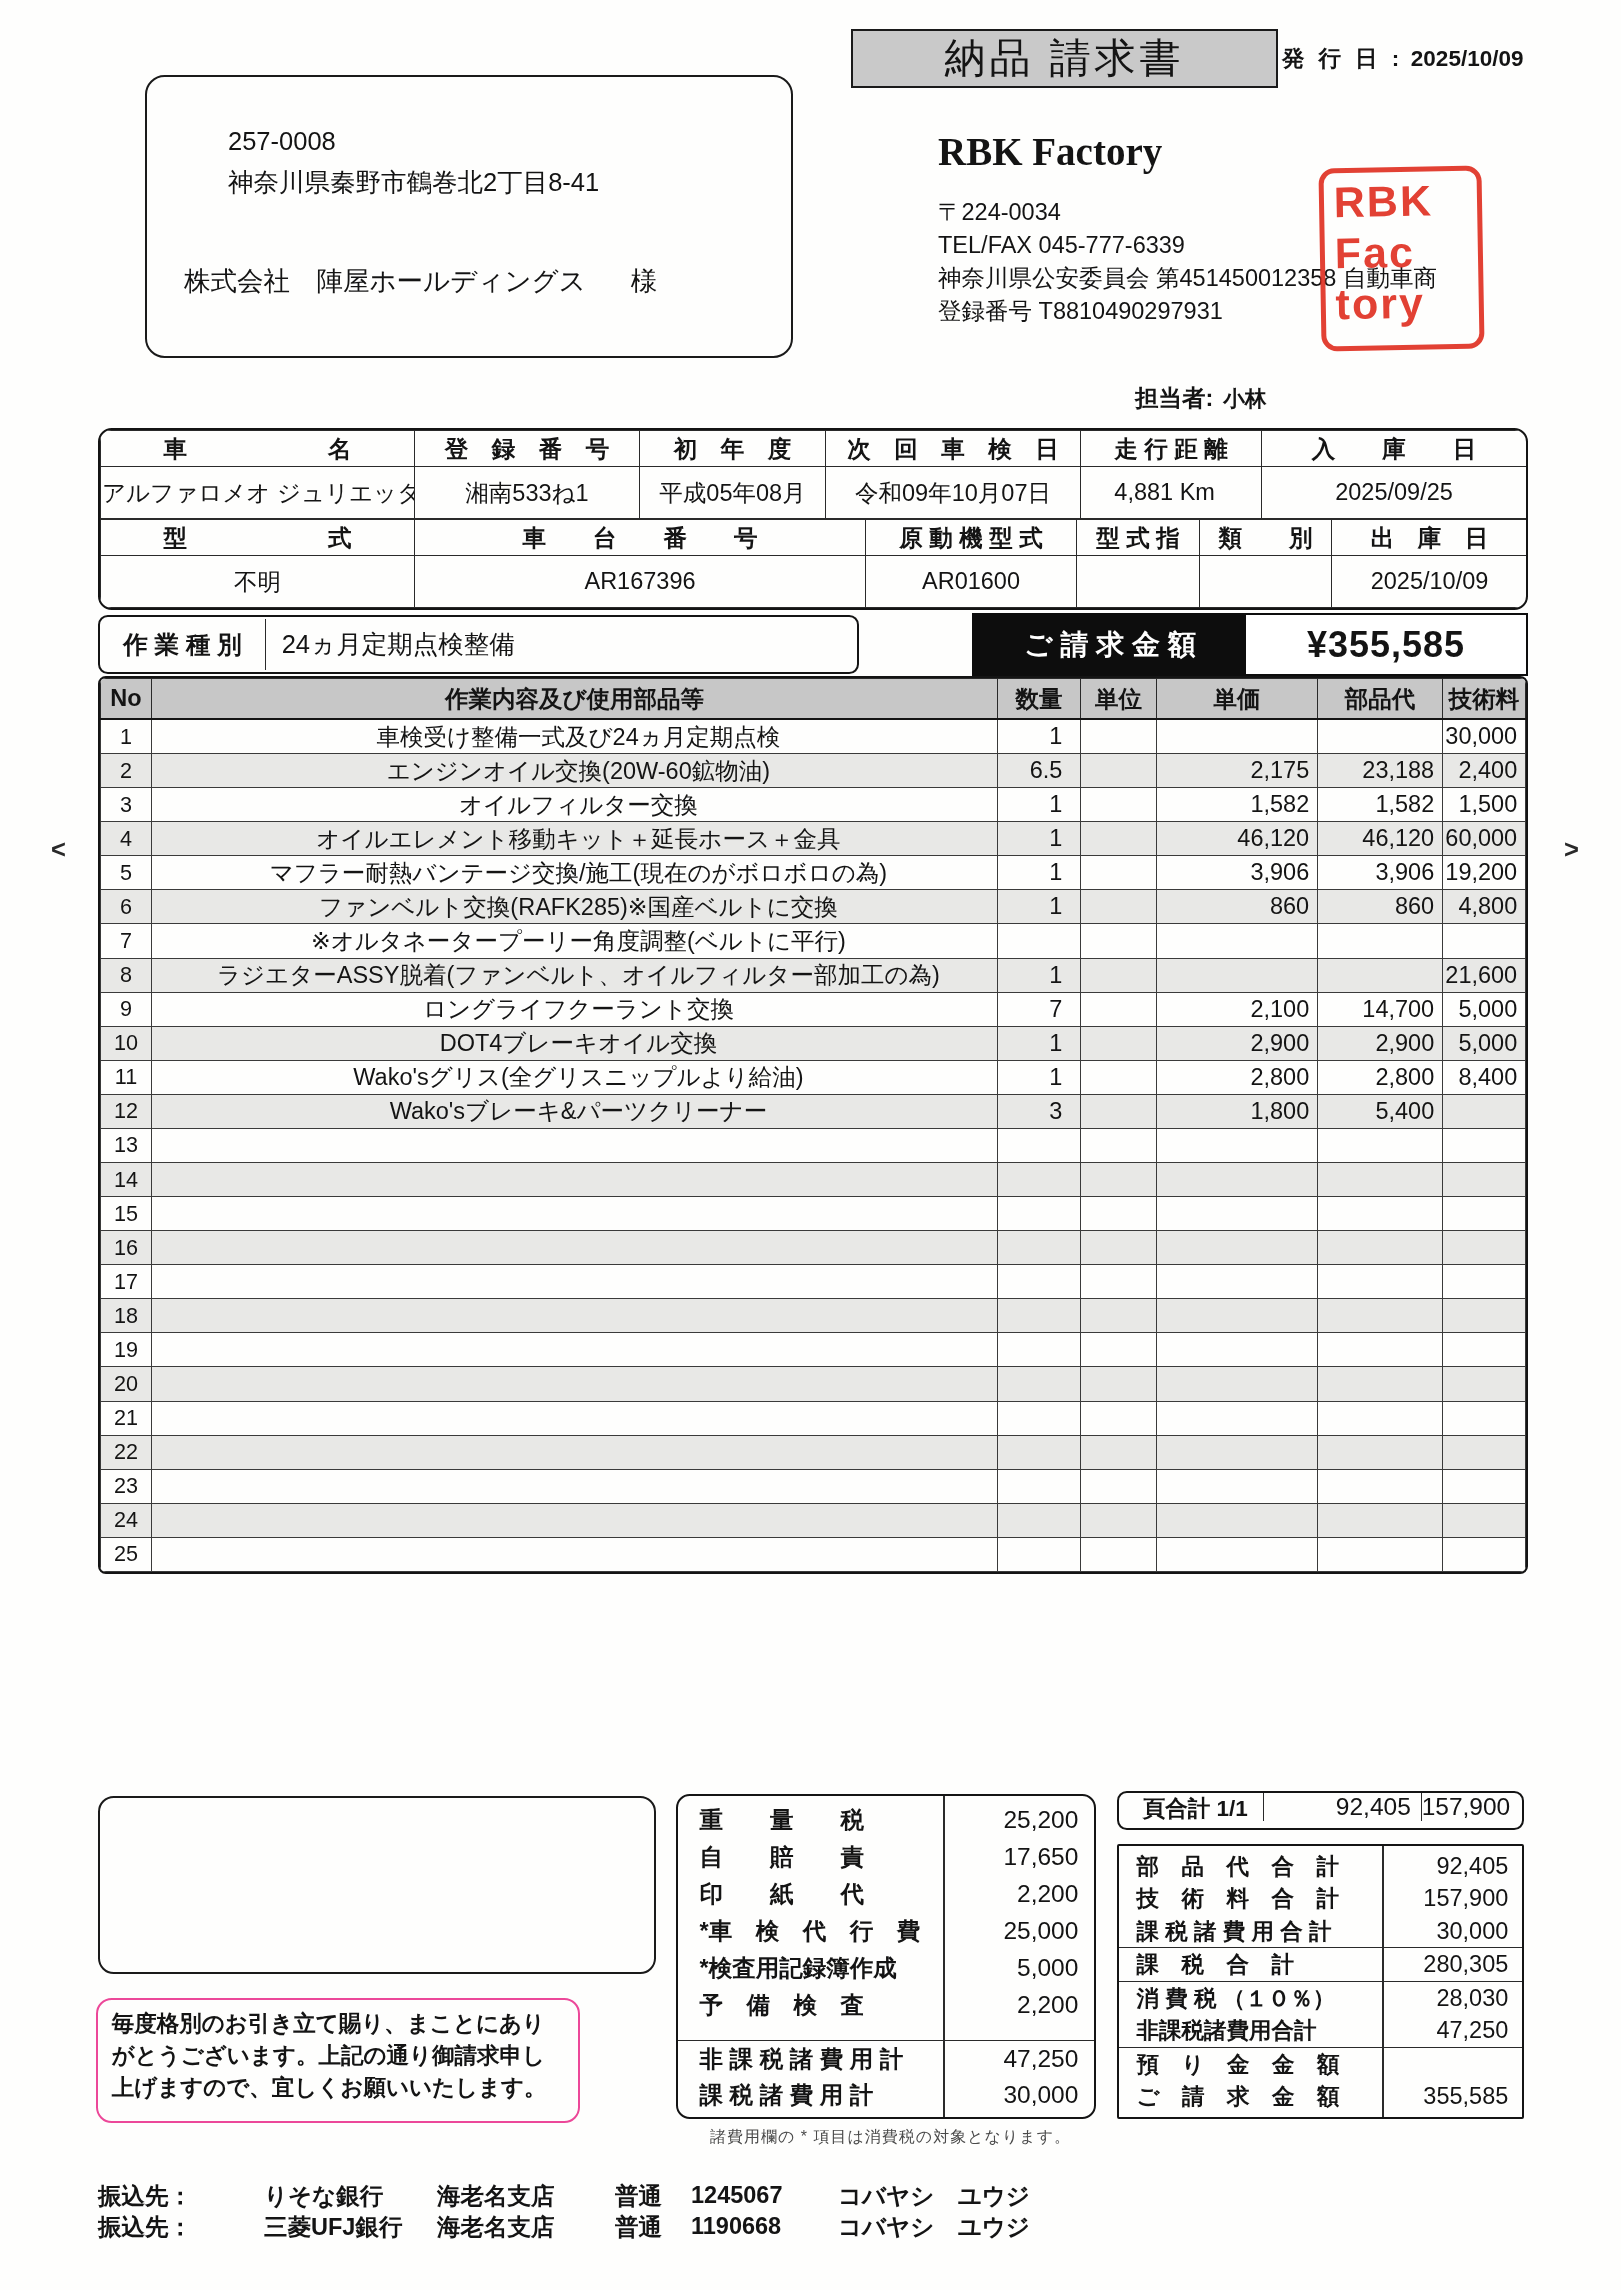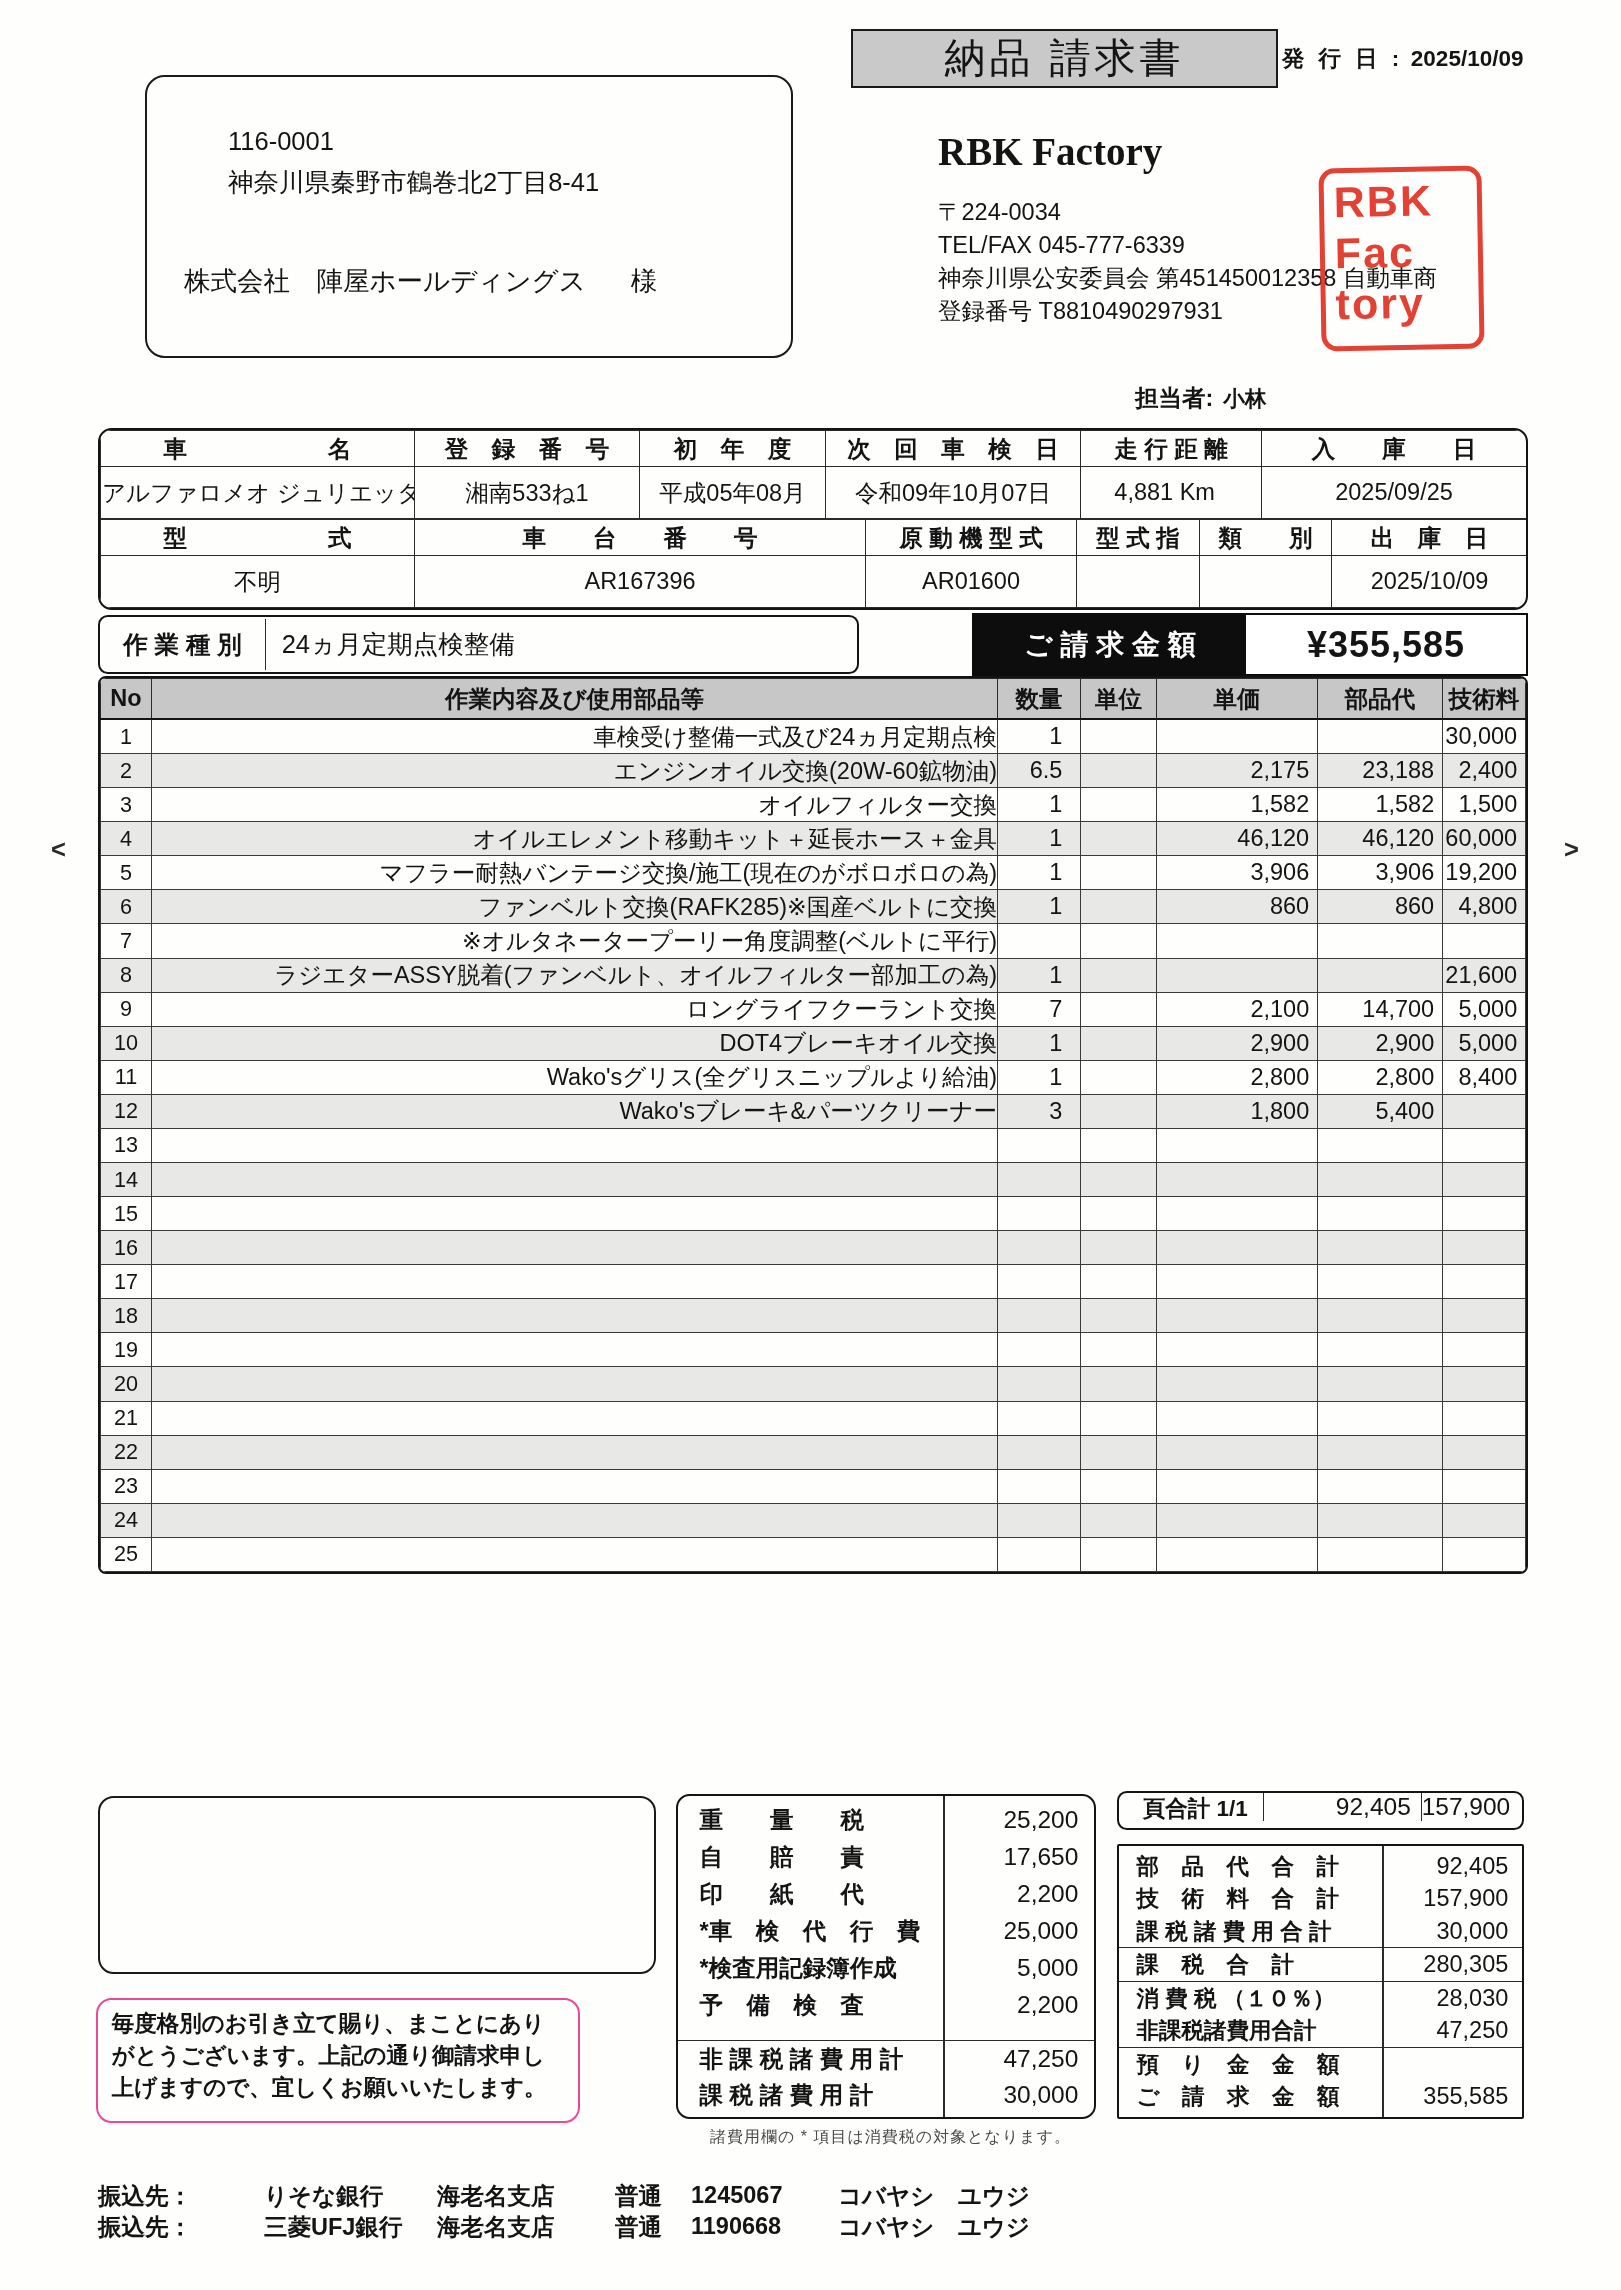--- a/index.html
+++ b/index.html
@@ -68,21 +68,21 @@
   
   .work-wrap{left:98px;top:676px;width:1426px;height:894px;
     border:2.5px solid #141414;border-radius:7.8px;overflow:hidden;}
   .work-wrap table{border-collapse:collapse;table-layout:fixed;width:100%;height:100%;}
   .work-wrap th{background:#c7c7c7;font-size:23.5px;font-weight:bold;height:37px;
     border:1px solid #2a2a2a;border-bottom:2px solid #141414;}
   .work-wrap td{border:1px solid #3a3a3a;font-size:23.5px;height:33px;
     white-space:nowrap;overflow:hidden;padding:0;}
   .work-wrap tbody tr:nth-of-type(even) td{background:#e8e8e6;}
   .work-wrap td.c-no{text-align:center;font-size:21.6px;}
-  .work-wrap td.c-desc{text-align:right;padding-left:7.8px;}
+  .work-wrap td.c-desc{text-align:center;padding-left:7.8px;}
   .work-wrap td.c-qty{text-align:right;padding-right:17.6px;}
   .work-wrap td.c-price,.work-wrap td.c-parts,.work-wrap td.c-labor{text-align:right;padding-right:7.8px;}
   
   .mark{font-size:25.5px;color:#2a2a2a;font-weight:bold;}
   
   .empty-box{left:98px;top:1796px;width:554px;height:174px;
     border:2px solid #1a1a1a;border-radius:15.7px;}
   .thanks-box{left:96px;top:1998px;width:484px;height:125px;
     border:2px solid #ec4899;border-radius:15.7px;
     font-size:22.5px;font-weight:bold;line-height:32px;padding:7.8px 11.8px 0 13.7px;box-sizing:border-box;}
@@ -126,21 +126,21 @@
 <body>
 
 <div class="page">
 
   <div class="abs title-bar">納品 請求書</div>
   <div class="abs issue-date">
     <span class="lbl">発 行 日 :</span><span>2025/10/09</span>
   </div>
 
   <div class="abs customer-box"></div>
-  <div class="abs cust-postal">116-0001</div>
+  <div class="abs cust-postal">257-0008</div>
   <div class="abs cust-addr">神奈川県秦野市鶴巻北2丁目8-41</div>
   <div class="abs cust-name">
     <span>株式会社　陣屋ホールディングス</span><span class="honor">様</span>
   </div>
 
   <div class="abs vendor-name">RBK Factory</div>
   <div class="abs vendor-lines">
     <div>〒224-0034</div>
     <div>TEL/FAX 045-777-6339</div>
     <div>神奈川県公安委員会  第451450012358  自動車商</div>

